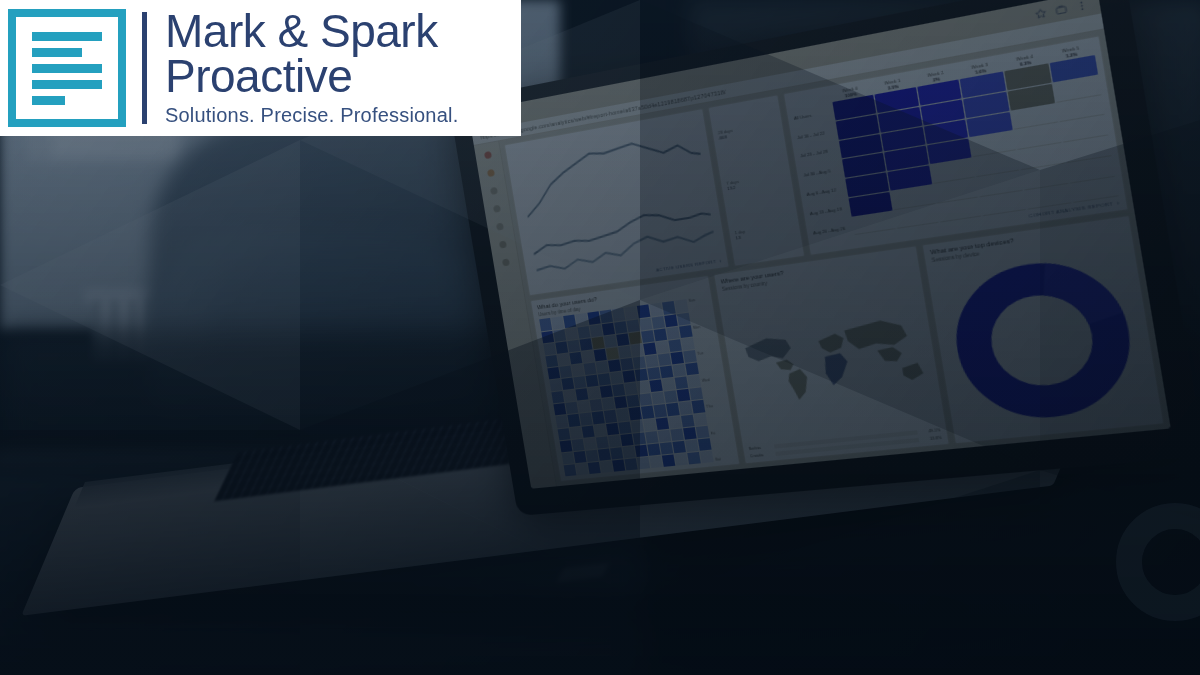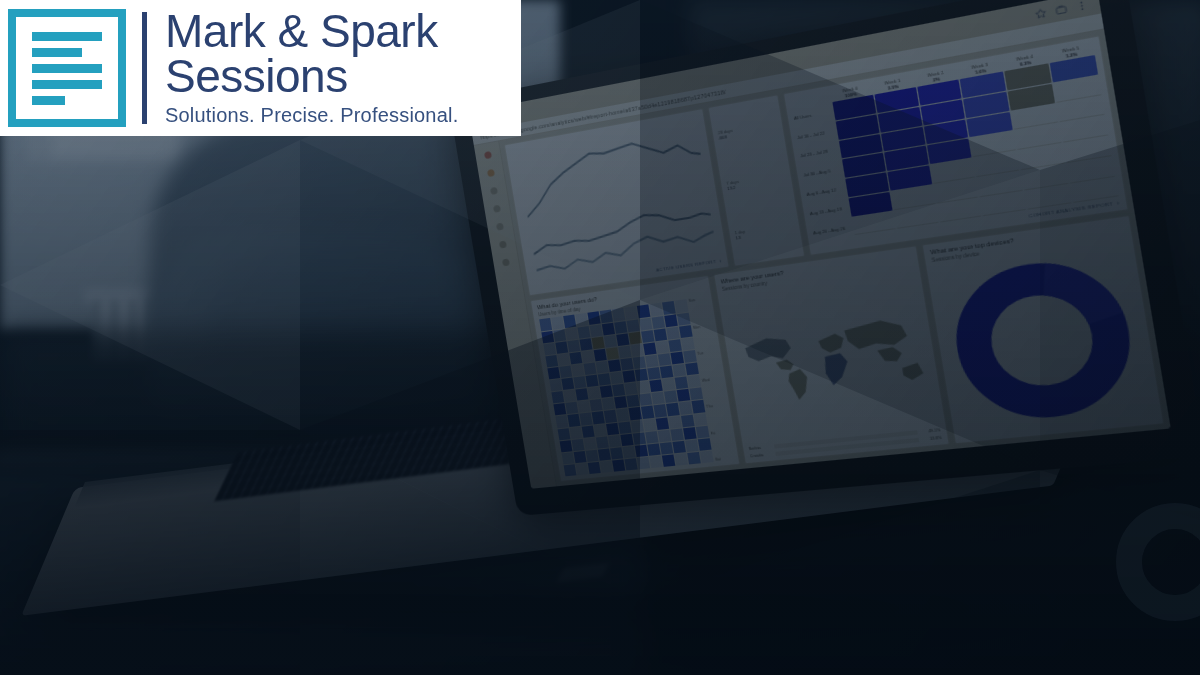--- a/index.html
+++ b/index.html
@@ -714,18 +714,18 @@
     <div class="logo-mark">
       <i style="width:100%"></i>
       <i style="width:72%"></i>
       <i style="width:100%"></i>
       <i style="width:100%"></i>
       <i style="width:47%"></i>
     </div>
     <div class="logo-div"></div>
     <div class="logo-txt">
       <div class="logo-name">Mark &amp; Spark</div>
-      <div class="logo-name">Sessions</div>
+      <div class="logo-name">Proactive</div>
       <div class="logo-tag">Solutions. Precise. Professional.</div>
     </div>
   </div>
 
 </div>
 
 </body></html>

